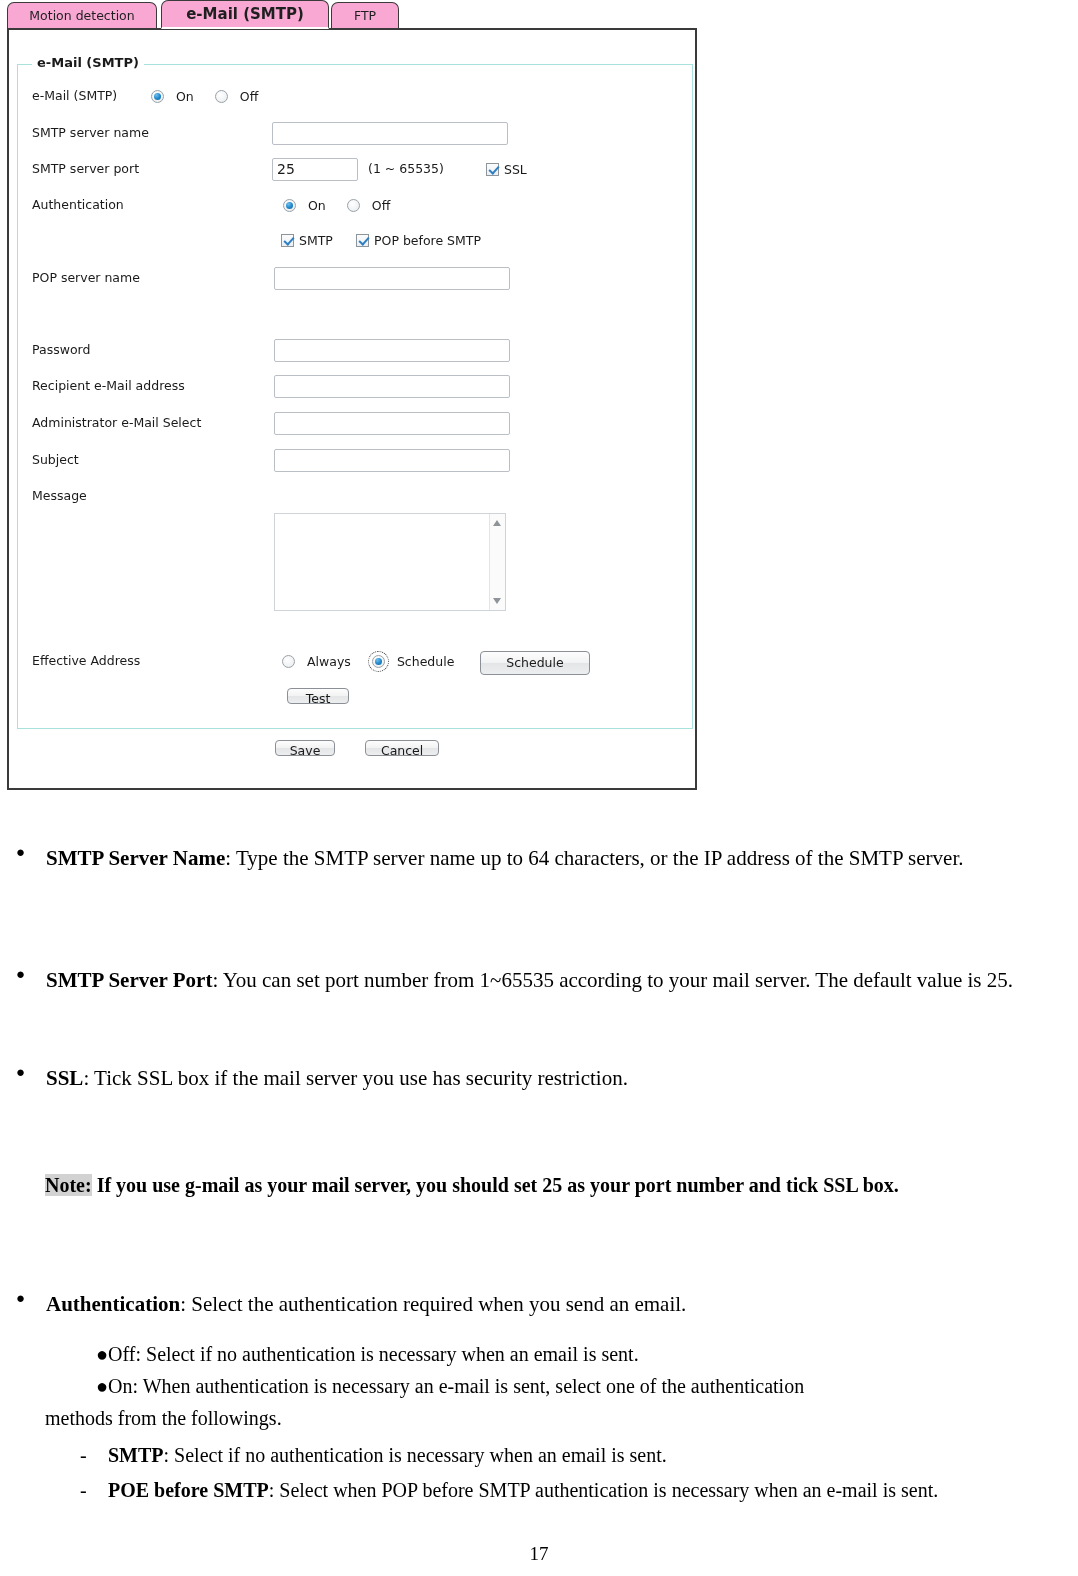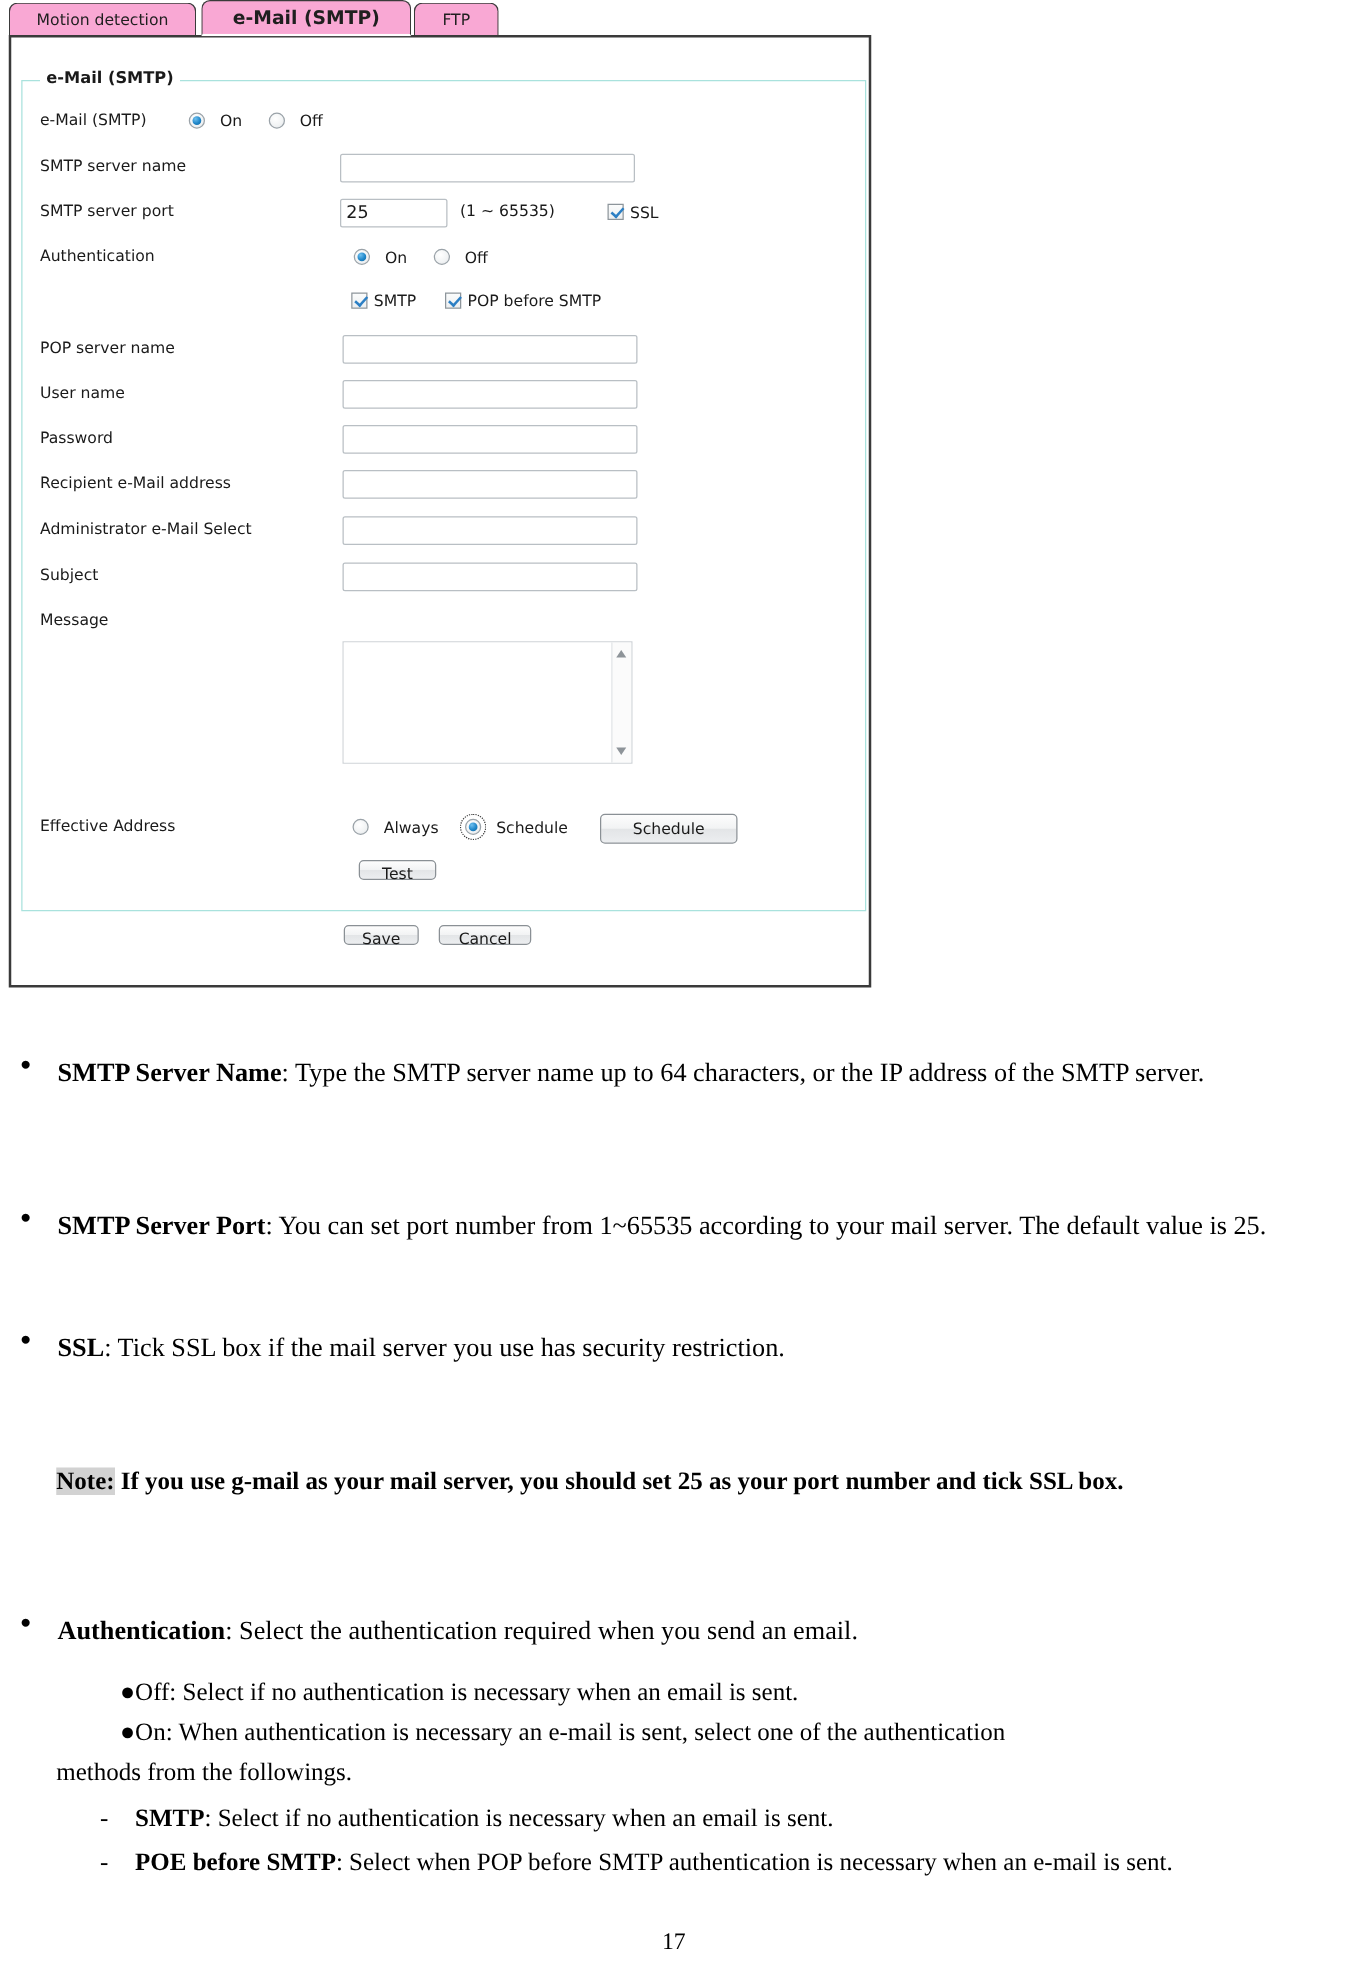--- a/index.html
+++ b/index.html
@@ -406,26 +406,20 @@
         </span>
       </div>
 
       <div class="row" style="top:200px">
         <span class="lbl">POP server name</span>
         <span class="ctrl" style="left:256px">
           <input class="txt wide" type="text" value="" style="">
         </span>
       </div>
 
-      <div class="row" style="top:236px">
-        <span class="lbl">User name</span>
-        <span class="ctrl" style="left:256px">
-          <input class="txt wide" type="text" value="" style="">
-        </span>
-      </div>
 
       <div class="row" style="top:272px">
         <span class="lbl">Password</span>
         <span class="ctrl" style="left:256px">
           <input class="txt wide" type="text" value="" style="">
         </span>
       </div>
 
       <div class="row" style="top:308px">
         <span class="lbl">Recipient e-Mail address</span>
@@ -478,21 +472,21 @@
 
       <div class="row" style="top:620px">
         <span class="ctrl" style="left:269px">
           <span class="btn" style="width:62px">Test</span>
         </span>
       </div>
     </div>
 
     <div style="position:absolute; left:266px; top:710px;">
       <span class="btn" style="width:60px">Save</span>
-      <span class="btn" style="width:74px; margin-left:11px">Cancel</span>
+      <span class="btn" style="width:74px; margin-left:25px">Cancel</span>
     </div>
 
   </div>
 </div>
 
 <div class="doc">
 
   <div class="bullet-item" style="top:838px">
     <span class="glyph">●</span>
     <span class="body">

